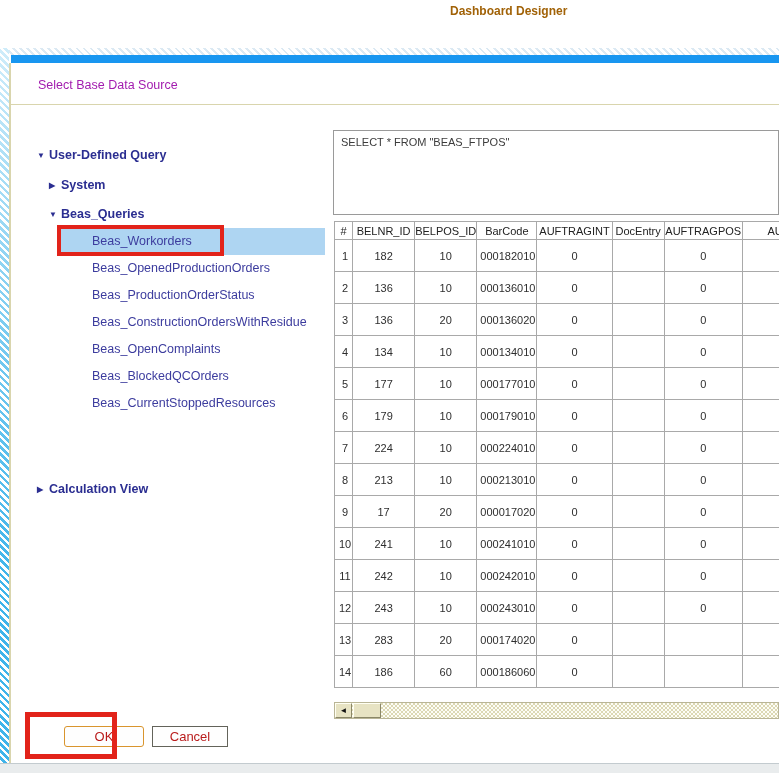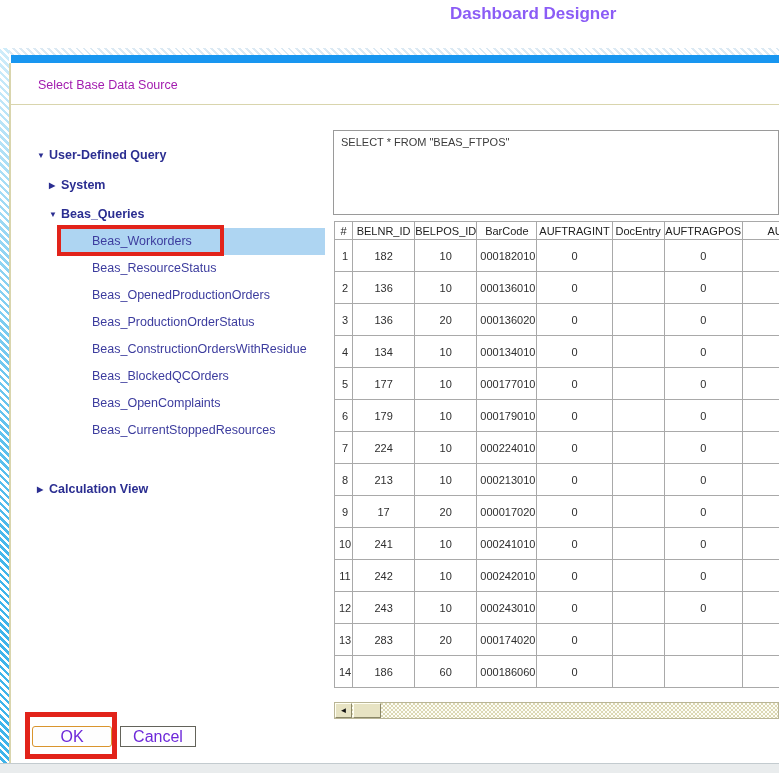--- a/index.html
+++ b/index.html
@@ -8,21 +8,21 @@
     position:relative;
     font-family:"Liberation Sans", sans-serif;
     background:#ffffff;
     overflow:hidden;
   }
   .abs { position:absolute; }
 
   
   .app-title {
     left:450px; top:4px;
-    font-size:17px; font-weight:bold; color:#8b5cf6;
+    font-size:12px; font-weight:bold; color:#a16207;
     white-space:nowrap;
   }
   .hatch-top {
     left:0; top:48px; width:779px; height:7px;
     background:repeating-linear-gradient(45deg,#ffffff 0 3px,#dbe9f3 3px 5px);
   }
   .blue-bar {
     left:11px; top:55px; width:768px; height:8px;
     background:#1896f0;
   }
@@ -107,21 +107,21 @@
   .sb-thumb {
     position:absolute; left:18px; top:0; width:28px; height:15px;
     background:#e7e3c3; border:1px solid #8a8768;
     border-top-color:#fffff2; border-left-color:#fffff2;
     cursor:pointer;
   }
 
   
   .btn {
     position:absolute; display:flex; align-items:center; justify-content:center;
-    font-size:16px; color:#6d28d9; background:#fefefe; cursor:pointer;
+    font-size:13px; color:#b91c1c; background:#fefefe; cursor:pointer;margin-left:32px;
   }
   .btn-ok {
     left:32px; top:726px; width:80px; height:21px;
     border:1px solid #d9952e; border-radius:3px;
   }
   .btn-cancel {
     left:120px; top:726px; width:76px; height:21px;
     border:1px solid #63635a; border-radius:0;
   }
 
@@ -151,26 +151,25 @@
 <div class="abs tree-parent tp-sys">
   <span class="tri">▶</span>
   <span>System</span>
 </div>
 <div class="abs tree-parent tp-beas">
   <span class="tri">▼</span>
   <span>Beas_Queries</span>
 </div>
 <div class="abs query-list">
     <div class="tree-leaf selected">Beas_Workorders</div>
-    <div class="tree-leaf">Beas_ResourceStatus</div>
     <div class="tree-leaf">Beas_OpenedProductionOrders</div>
     <div class="tree-leaf">Beas_ProductionOrderStatus</div>
     <div class="tree-leaf">Beas_ConstructionOrdersWithResidue</div>
+    <div class="tree-leaf">Beas_OpenComplaints</div>
     <div class="tree-leaf">Beas_BlockedQCOrders</div>
-    <div class="tree-leaf">Beas_OpenComplaints</div>
     <div class="tree-leaf">Beas_CurrentStoppedResources</div>
   </div>
 <div class="abs tree-parent tp-calc">
   <span class="tri">▶</span>
   <span>Calculation View</span>
 </div>
 
 <div class="abs sql-box">SELECT * FROM "BEAS_FTPOS"</div>
 
 <div class="abs table-wrap">

